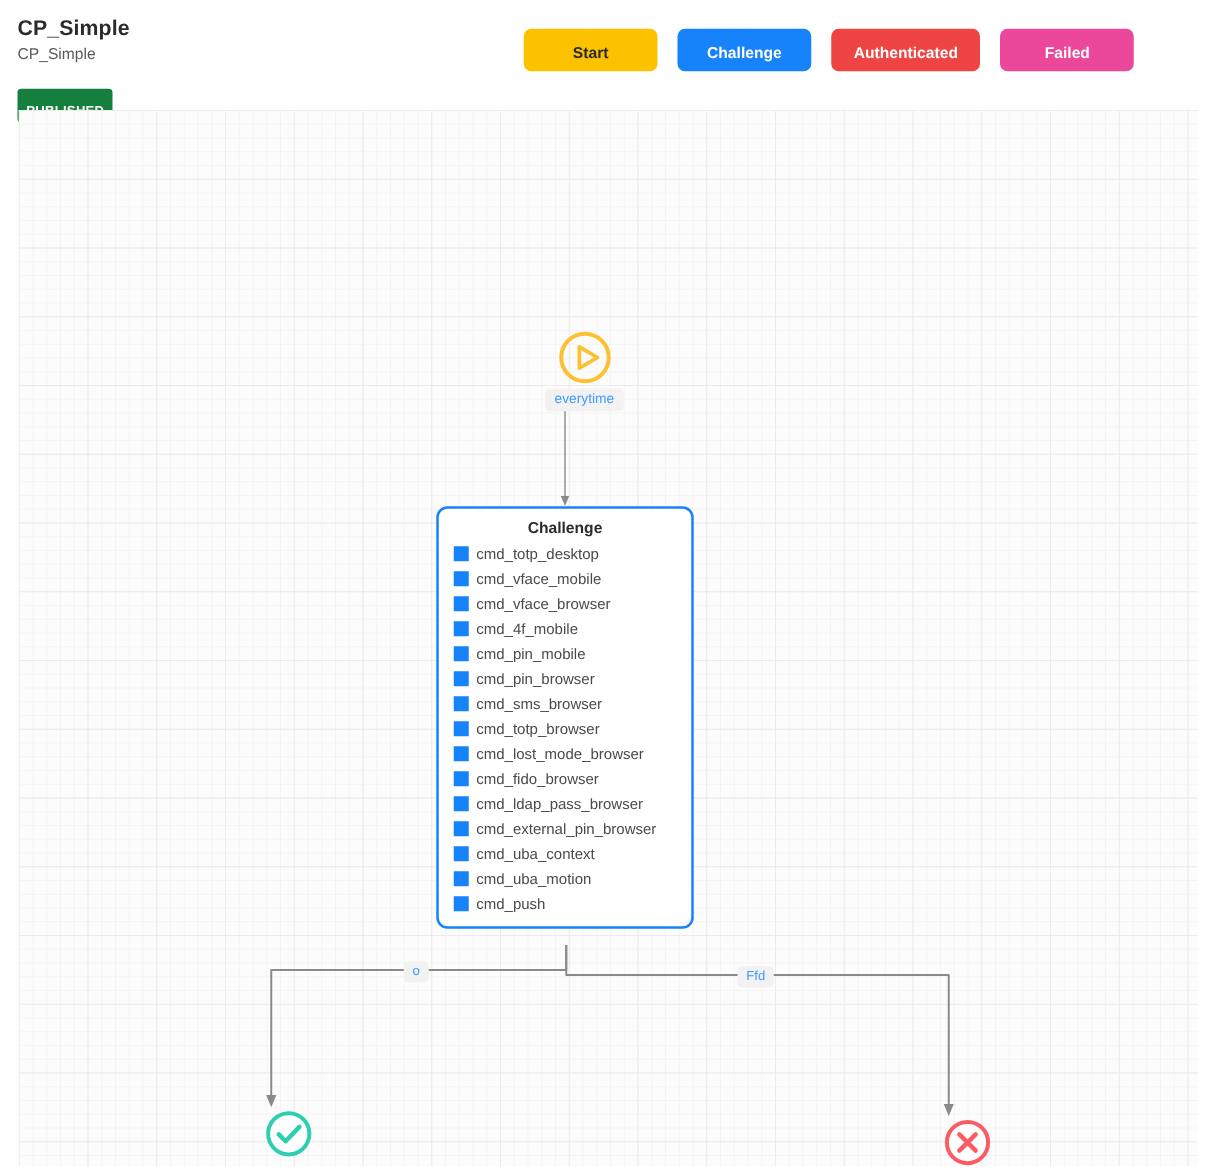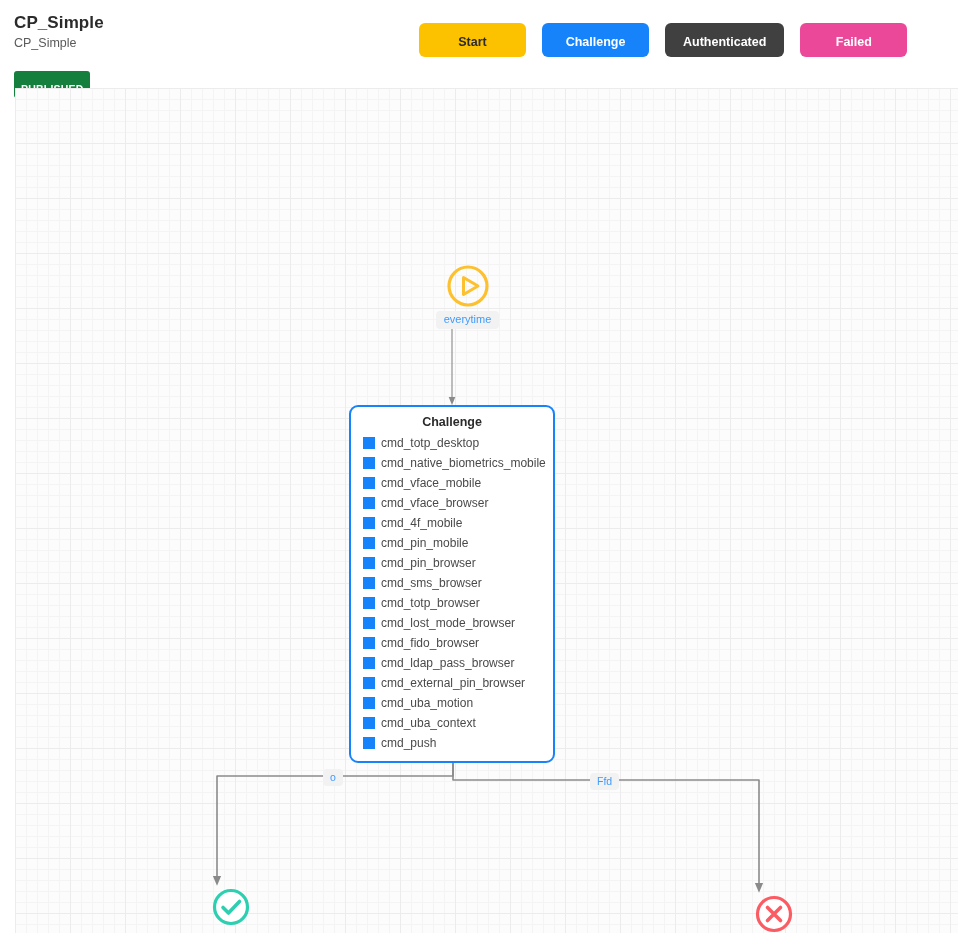--- a/index.html
+++ b/index.html
@@ -70,21 +70,21 @@
     font-family: "Liberation Sans", sans-serif;
     font-size: 12.5px;
     font-weight: bold;
     height: 34px;
     padding: 12px 18px;
     cursor: pointer;
     white-space: nowrap;
   }
   .btn-start { background: #fcc200; color: #2c2c2c; min-width: 107px; }
   .btn-challenge { background: #1683fb; color: #ffffff; min-width: 107px; }
-  .btn-auth { background: #404040; color: #ffffff; min-width: 107px; }
+  .btn-auth { background: #ef4444; color: #ffffff; min-width: 107px; }
   .btn-failed { background: #ec4899; color: #ffffff; min-width: 107px; }
 
   
   #canvas {
     position: absolute;
     left: 15px;
     top: 88px;
     width: 943px;
     height: 845px;
     background-color: #fcfcfc;
@@ -249,24 +249,20 @@
 
   <div id="challenge-node">
     <div id="challenge-node-title">Challenge</div>
     <div id="challenge-node-items">
         <div class="node-item">
           <span class="node-item-swatch" style="background: rgb(22, 131, 251);"></span>
           <span class="node-item-label">cmd_totp_desktop</span>
         </div>
         <div class="node-item">
           <span class="node-item-swatch" style="background: rgb(22, 131, 251);"></span>
-          <span class="node-item-label">cmd_native_biometrics_mobile</span>
-        </div>
-        <div class="node-item">
-          <span class="node-item-swatch" style="background: rgb(22, 131, 251);"></span>
           <span class="node-item-label">cmd_vface_mobile</span>
         </div>
         <div class="node-item">
           <span class="node-item-swatch" style="background: rgb(22, 131, 251);"></span>
           <span class="node-item-label">cmd_vface_browser</span>
         </div>
         <div class="node-item">
           <span class="node-item-swatch" style="background: rgb(22, 131, 251);"></span>
           <span class="node-item-label">cmd_4f_mobile</span>
         </div>
@@ -297,25 +293,25 @@
         <div class="node-item">
           <span class="node-item-swatch" style="background: rgb(22, 131, 251);"></span>
           <span class="node-item-label">cmd_ldap_pass_browser</span>
         </div>
         <div class="node-item">
           <span class="node-item-swatch" style="background: rgb(22, 131, 251);"></span>
           <span class="node-item-label">cmd_external_pin_browser</span>
         </div>
         <div class="node-item">
           <span class="node-item-swatch" style="background: rgb(22, 131, 251);"></span>
+          <span class="node-item-label">cmd_uba_context</span>
+        </div>
+        <div class="node-item">
+          <span class="node-item-swatch" style="background: rgb(22, 131, 251);"></span>
           <span class="node-item-label">cmd_uba_motion</span>
-        </div>
-        <div class="node-item">
-          <span class="node-item-swatch" style="background: rgb(22, 131, 251);"></span>
-          <span class="node-item-label">cmd_uba_context</span>
         </div>
         <div class="node-item">
           <span class="node-item-swatch" style="background: rgb(22, 131, 251);"></span>
           <span class="node-item-label">cmd_push</span>
         </div>
       </div>
   </div>
 
   <div class="edge-label" id="edge-label-success">o</div>
   <div class="edge-label" id="edge-label-failure">Ffd</div>

